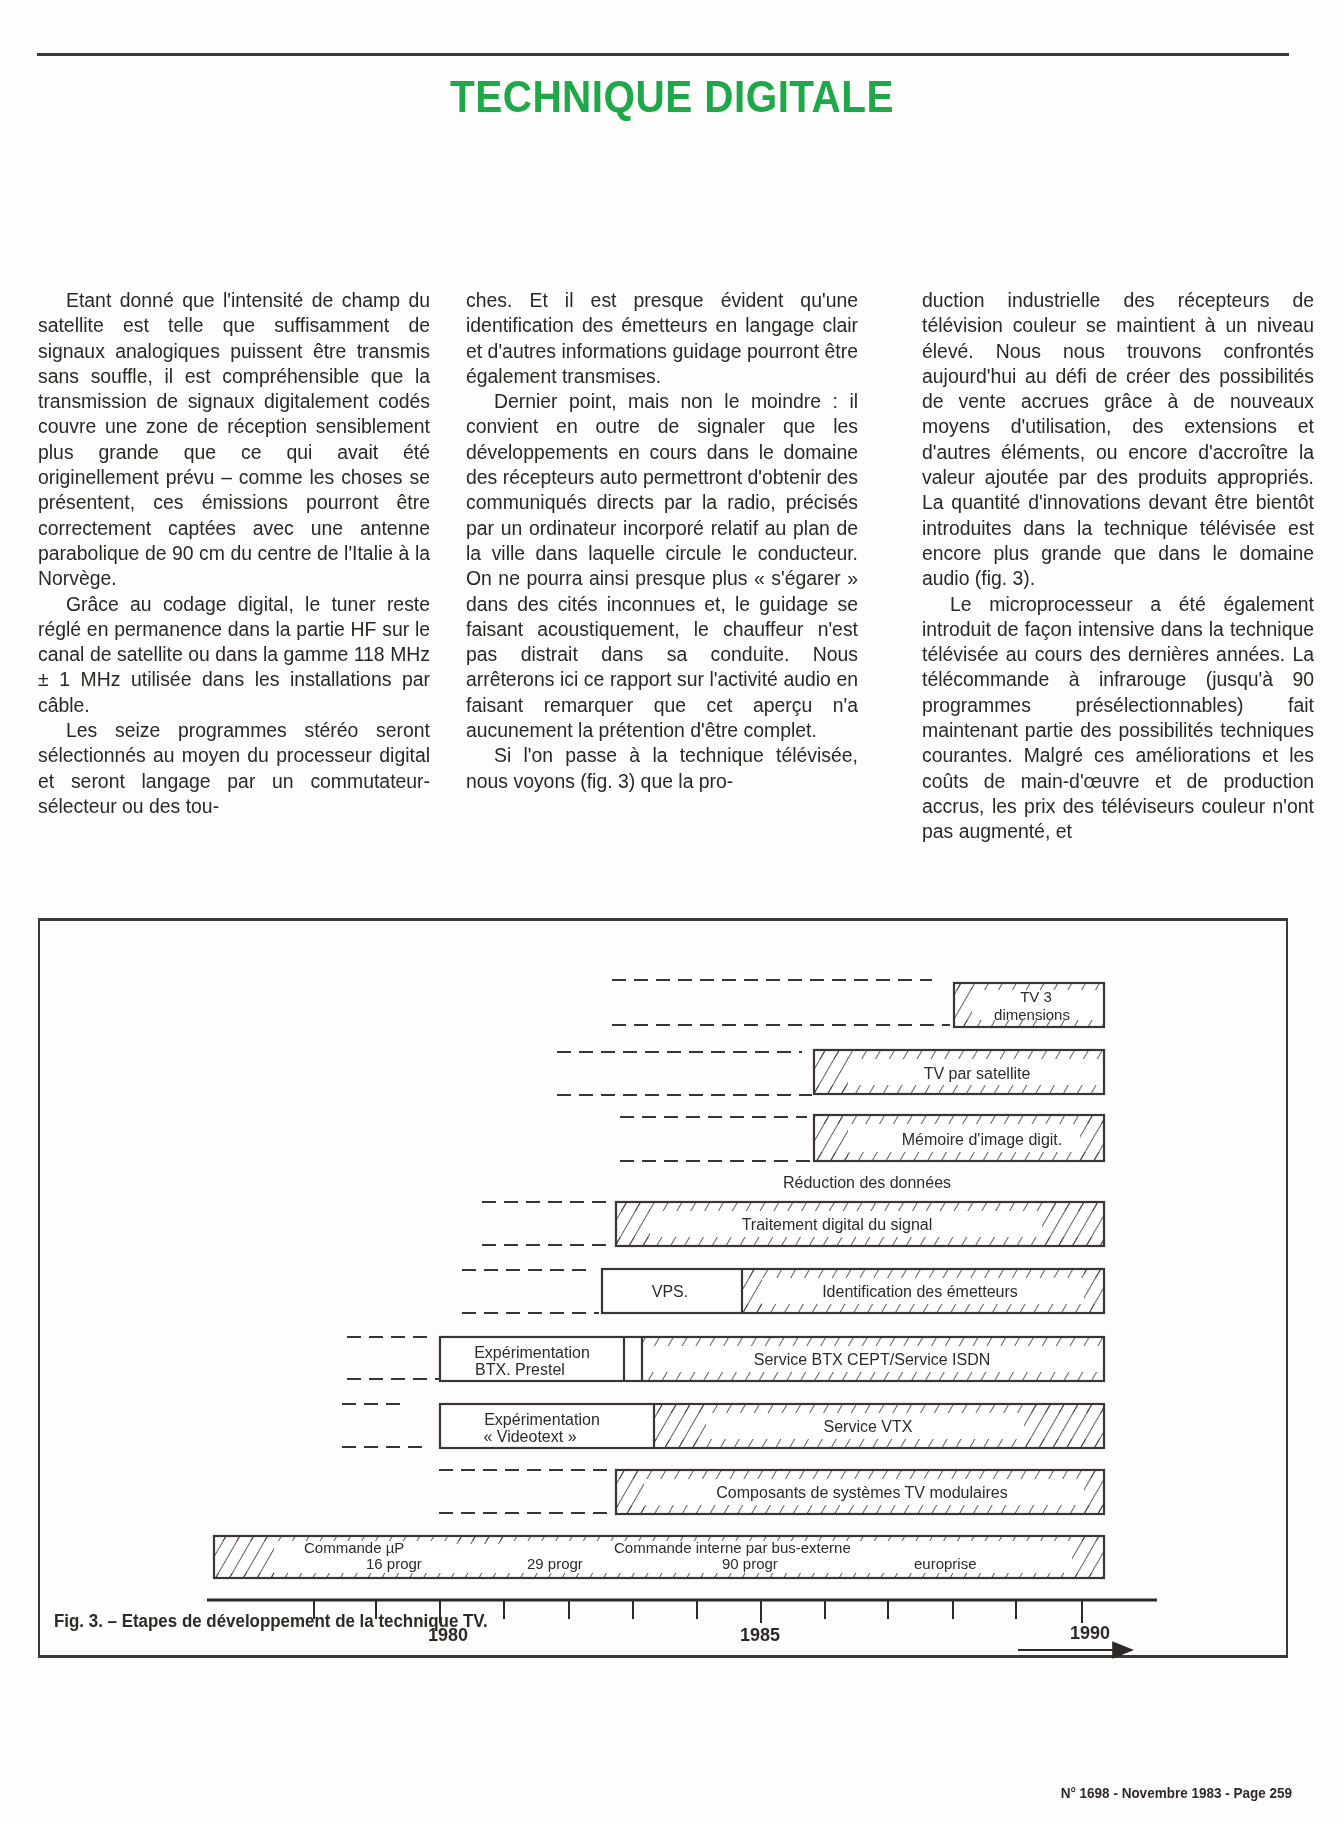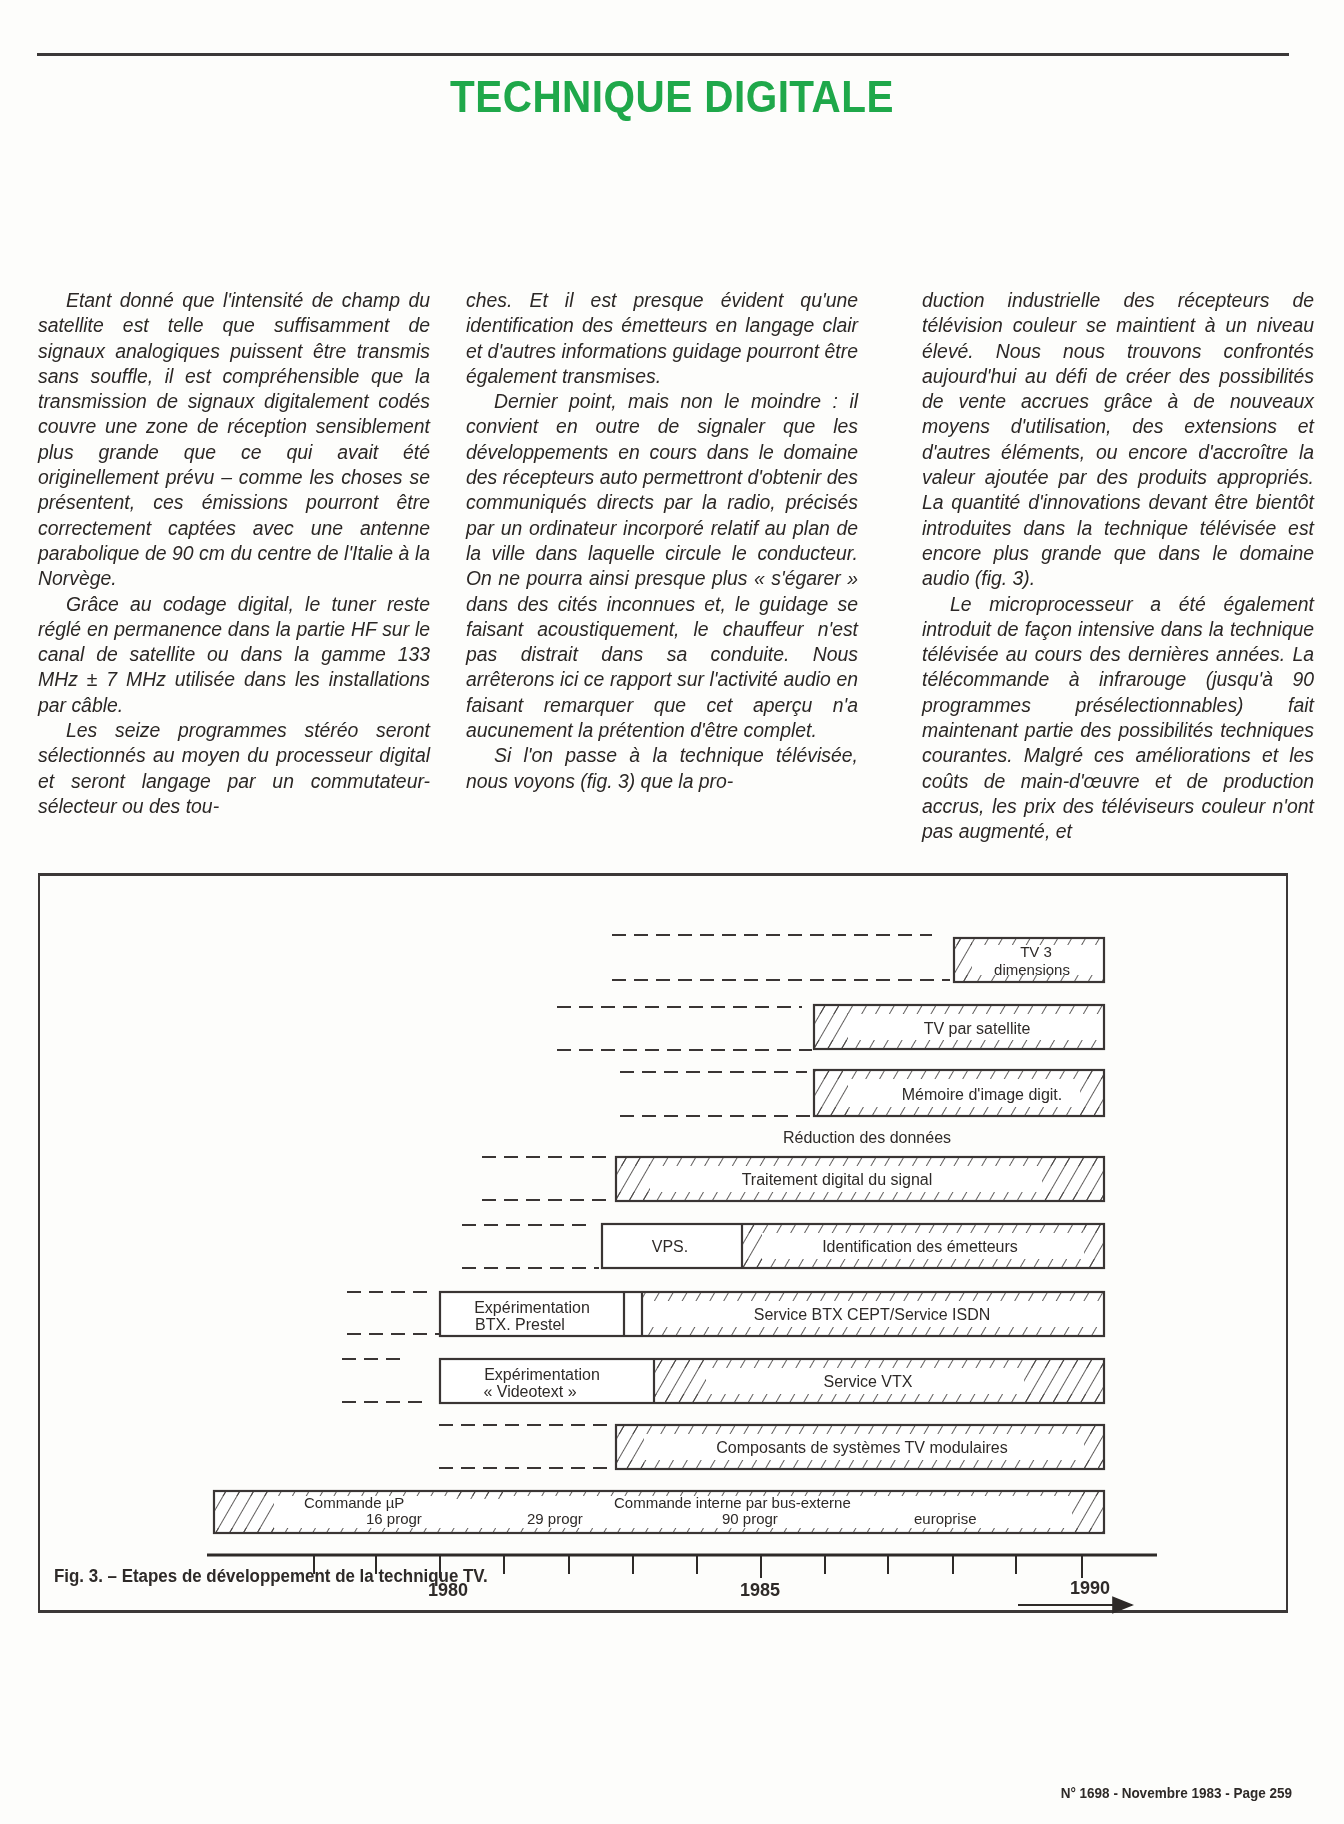--- a/index.html
+++ b/index.html
@@ -5,43 +5,43 @@
   * { box-sizing: border-box; margin: 0; padding: 0; }
   html, body { width: 1344px; height: 1824px; background: #fdfdfb; }
   body { position: relative; font-family: "Liberation Sans", "DejaVu Sans", sans-serif; color: #2a2624; overflow: hidden; }
 
   .top-rule { position: absolute; left: 37px; top: 53px; width: 1252px; height: 3px; background: #3b3838; }
   .page-title { position: absolute; left: 0; top: 72px; width: 1344px; text-align: center;
     font-family: "Liberation Sans", sans-serif; font-weight: bold; font-size: 44px; letter-spacing: 0.5px;
     color: #1fa84a; transform: scaleX(0.92); }
 
   .col { position: absolute; top: 288px; width: 392px; font-size: 19.4px; line-height: 25.3px; text-align: justify; color: #2b2725; }
-  .col p { text-indent: 28px; font-style: italic; }
+  .col p { text-indent: 28px; }
   .col p.cont { text-indent: 0; }
   .col1 { left: 38px; }
   .col2 { left: 466px; }
   .col3 { left: 922px; }
 
-  .figure-box { position: absolute; left: 38px; top: 873px; width: 1250px; height: 740px; border: 2px solid #3c3837; border-bottom-width: 3px; border-top-width: 3px; }
+  .figure-box { position: absolute; left: 38px; top: 918px; width: 1250px; height: 740px; border: 2px solid #3c3837; border-bottom-width: 3px; border-top-width: 3px; }
   .fig-caption { position: absolute; left: 14px; top: 690px; font-size: 18px; font-weight: bold; color: #2e2a28; transform: scaleX(0.94); transform-origin: left; }
 
   .fig-svg { position: absolute; left: 0; top: 0; }
   .fig-svg text { font-family: "Liberation Sans", sans-serif; fill: #2e2a28; }
 
   .footer { position: absolute; right: 52px; top: 1784px; font-size: 15px; font-weight: bold; color: #2e2a28; transform: scaleX(0.9); transform-origin: right; }
 </style>
 </head>
 <body>
 
 <div class="top-rule"></div>
 <h1 class="page-title">TECHNIQUE DIGITALE</h1>
 
 <div class="col col1">
   <p>Etant donné que l'intensité de champ du satellite est telle que suffisamment de signaux analogiques puissent être transmis sans souffle, il est compréhensible que la transmission de signaux digitalement codés couvre une zone de réception sensiblement plus grande que ce qui avait été originellement prévu – comme les choses se présentent, ces émissions pourront être correctement captées avec une antenne parabolique de 90 cm du centre de l'Italie à la Norvège.</p>
-  <p>Grâce au codage digital, le tuner reste réglé en permanence dans la partie HF sur le canal de satellite ou dans la gamme 133 MHz ± 7 MHz utilisée dans les installations par câble.</p>
+  <p>Grâce au codage digital, le tuner reste réglé en permanence dans la partie HF sur le canal de satellite ou dans la gamme 118 MHz ± 1 MHz utilisée dans les installations par câble.</p>
   <p>Les seize programmes stéréo seront sélectionnés au moyen du processeur digital et seront langage par un commutateur-sélecteur ou des tou-</p>
 </div>
 <div class="col col2">
   <p class="cont">ches. Et il est presque évident qu'une identification des émetteurs en langage clair et d'autres informations guidage pourront être également transmises.</p>
   <p>Dernier point, mais non le moindre : il convient en outre de signaler que les développements en cours dans le domaine des récepteurs auto permettront d'obtenir des communiqués directs par la radio, précisés par un ordinateur incorporé relatif au plan de la ville dans laquelle circule le conducteur. On ne pourra ainsi presque plus « s'égarer » dans des cités inconnues et, le guidage se faisant acoustiquement, le chauffeur n'est pas distrait dans sa conduite. Nous arrêterons ici ce rapport sur l'activité audio en faisant remarquer que cet aperçu n'a aucunement la prétention d'être complet.</p>
   <p>Si l'on passe à la technique télévisée, nous voyons (fig. 3) que la pro-</p>
 </div>
 <div class="col col3">
   <p class="cont">duction industrielle des récepteurs de télévision couleur se maintient à un niveau élevé. Nous nous trouvons confrontés aujourd'hui au défi de créer des possibilités de vente accrues grâce à de nouveaux moyens d'utilisation, des extensions et d'autres éléments, ou encore d'accroître la valeur ajoutée par des produits appropriés. La quantité d'innovations devant être bientôt introduites dans la technique télévisée est encore plus grande que dans le domaine audio (fig. 3).</p>
   <p>Le microprocesseur a été également introduit de façon intensive dans la technique télévisée au cours des dernières années. La télécommande à infrarouge (jusqu'à 90 programmes présélectionnables) fait maintenant partie des possibilités techniques courantes. Malgré ces améliorations et les coûts de main-d'œuvre et de production accrus, les prix des téléviseurs couleur n'ont pas augmenté, et</p>

